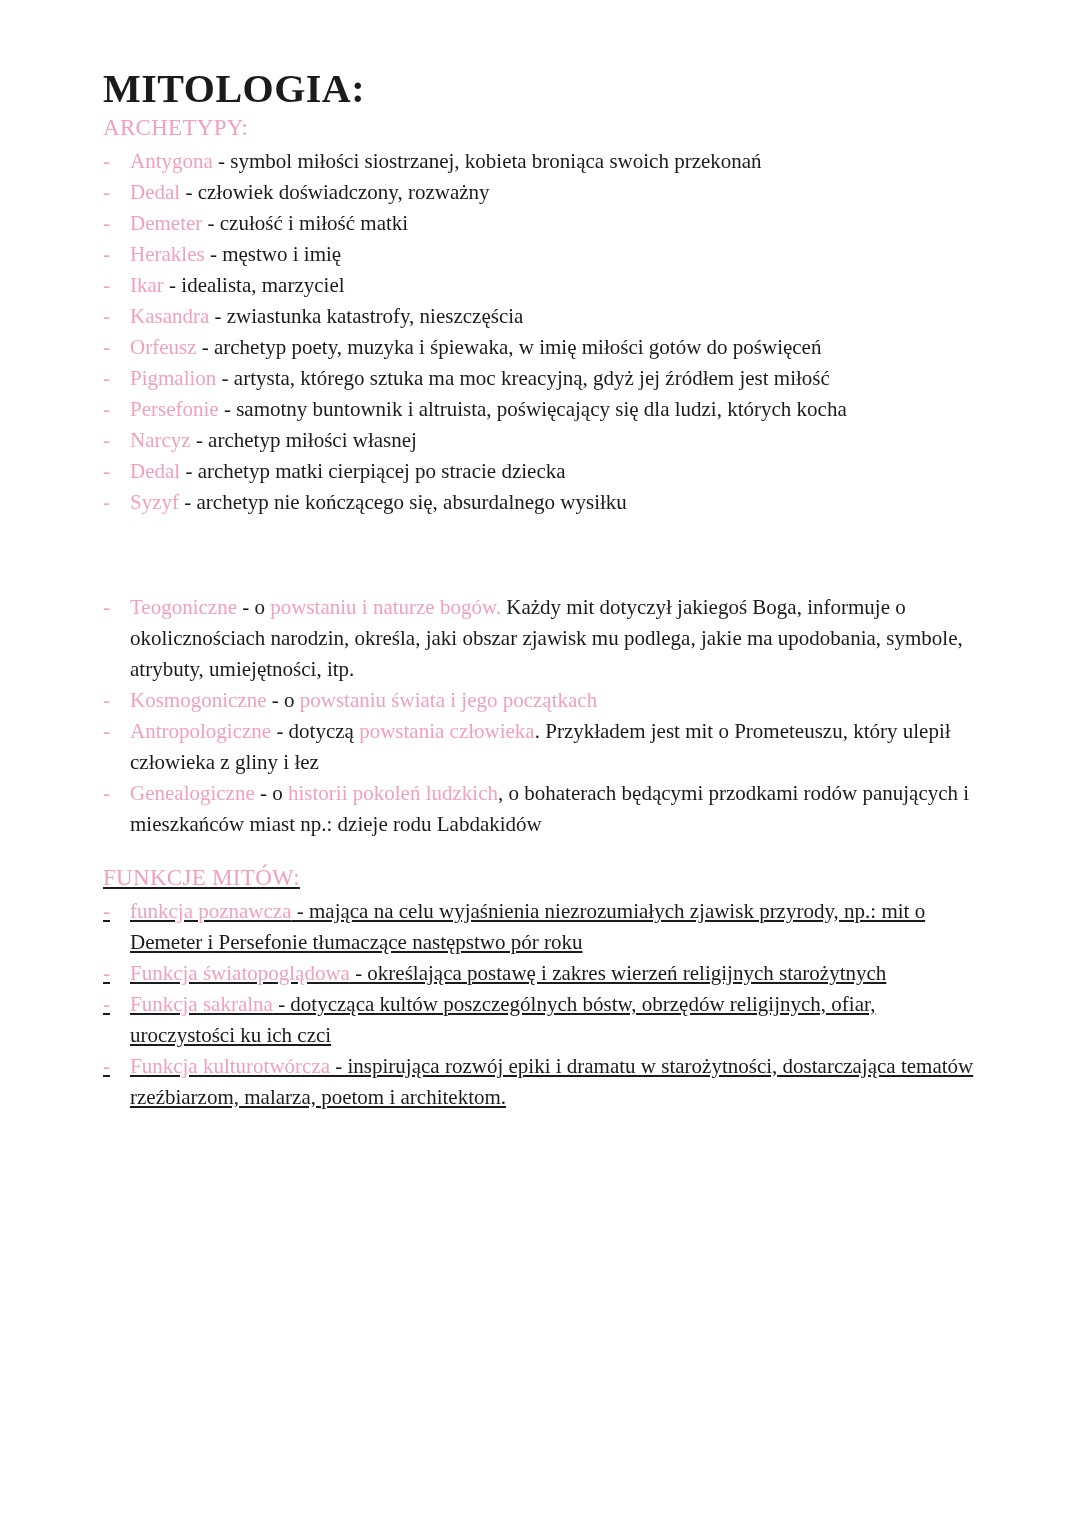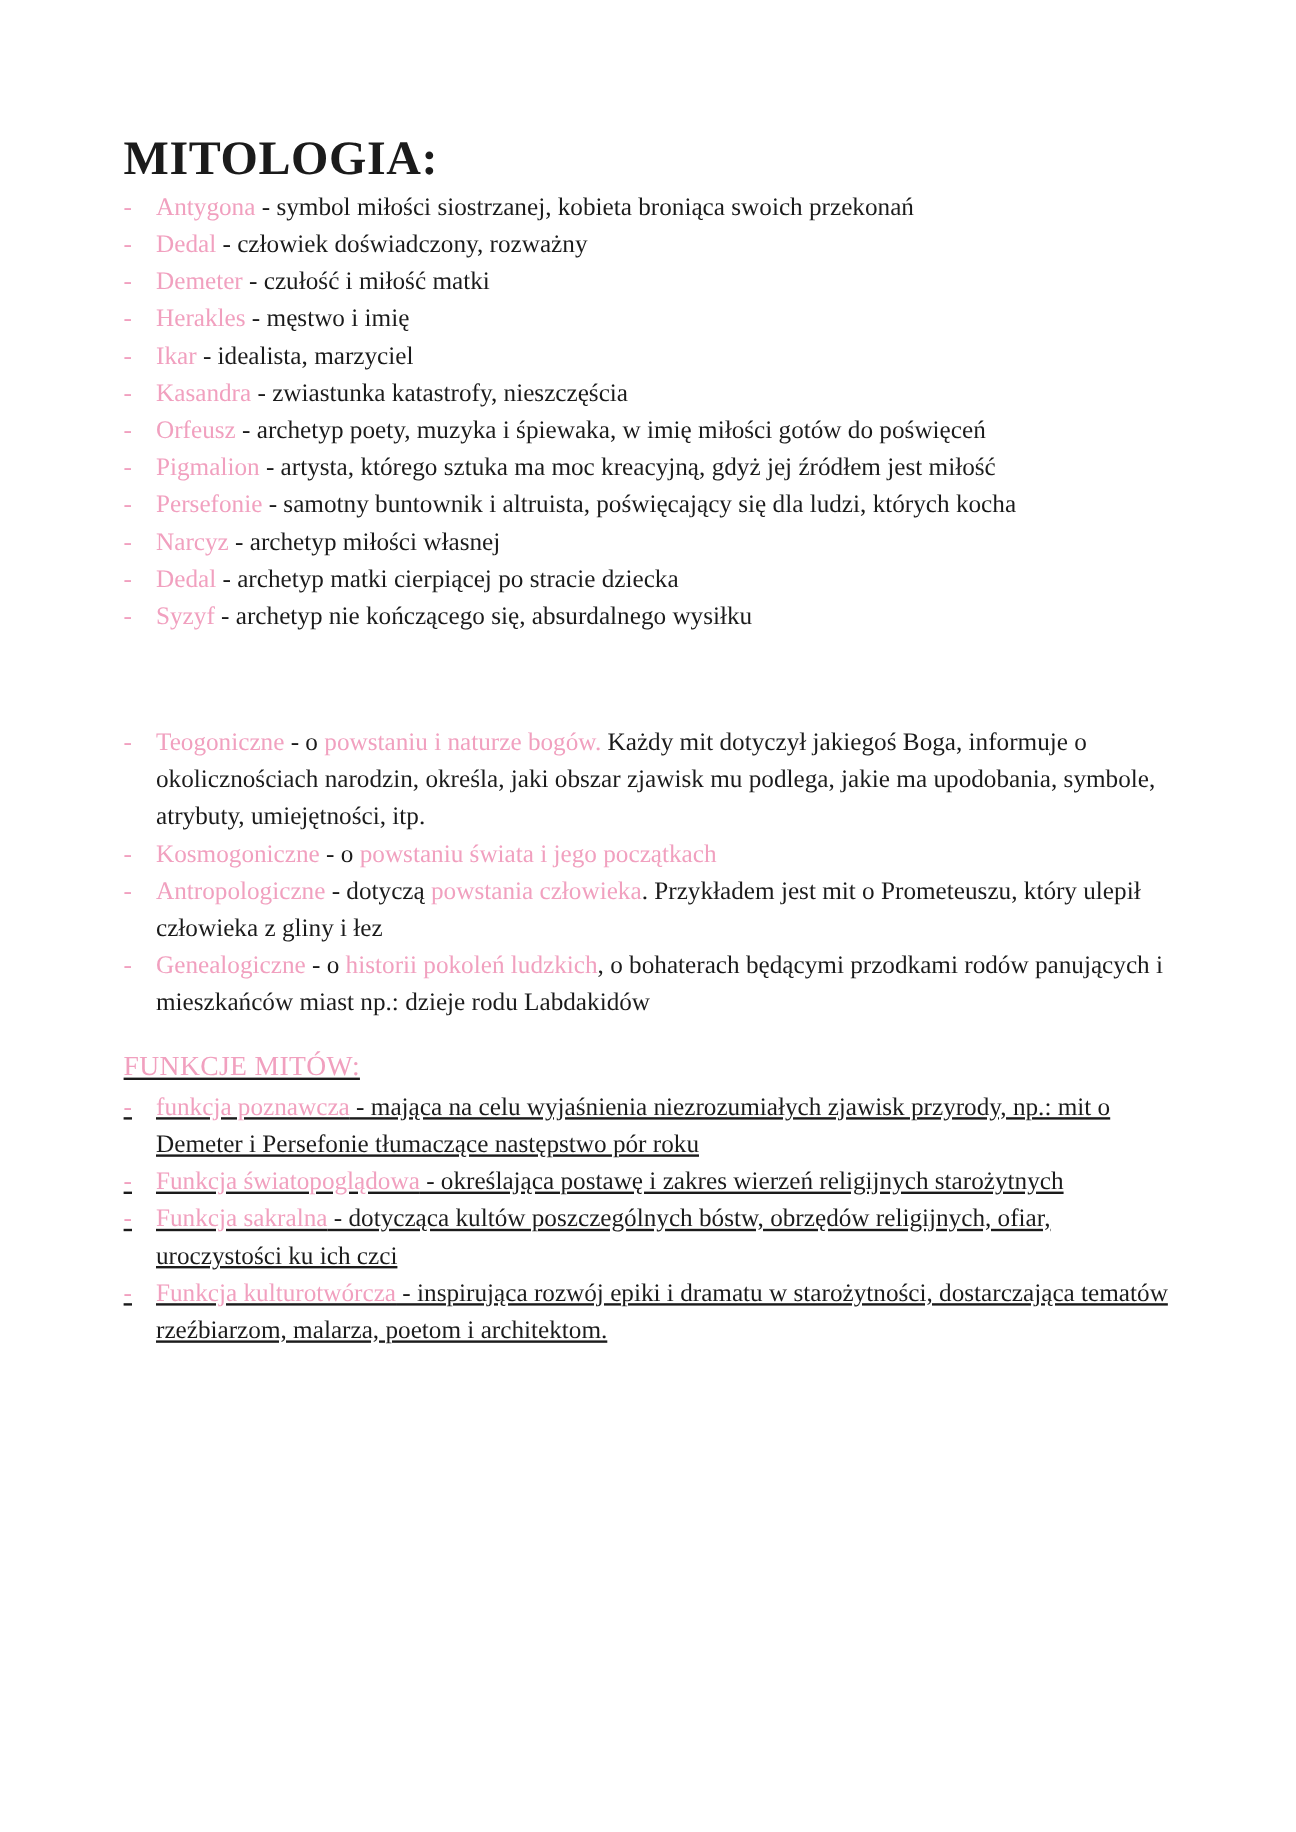--- a/index.html
+++ b/index.html
@@ -6,21 +6,21 @@
     --accent: #f1a0bf;
     --ink: #1b1b1b;
     --bg: #ffffff;
   }
   * { box-sizing: border-box; }
   html, body { margin: 0; padding: 0; background: var(--bg); }
   .page {
     width: 1080px;
     height: 1527px;
     background: var(--bg);
-    padding: 111px 100px 0 103px;
+    padding: 68px 100px 0 103px;
     font-family: "Liberation Serif", serif;
     color: var(--ink);
     overflow: hidden;
     border-radius: 14px;
   }
   .page-title {
     margin: 0 0 4px 0;
     font-size: 40px;
     line-height: 1.05;
     font-weight: 600;
@@ -63,20 +63,21 @@
   .seg { color: var(--ink); text-align: center; }
   .seg.pink { color: var(--accent); }
 </style>
 </head>
 <body>
 
 <main class="page">
   <h1 class="page-title">MITOLOGIA:</h1>
   <div id="sections">
       <section class="section">
+        <h2 class="section-heading">ARCHETYPY:</h2>
         <ul class="item-list">
           <li class="list-item">
             <span class="bullet">-</span>
             <span class="item-text"><span class="seg pink">Antygona</span><span class="seg"> - symbol miłości siostrzanej, kobieta broniąca swoich przekonań</span></span>
           </li>
           <li class="list-item">
             <span class="bullet">-</span>
             <span class="item-text"><span class="seg pink">Dedal</span><span class="seg"> - człowiek doświadczony, rozważny</span></span>
           </li>
           <li class="list-item">

